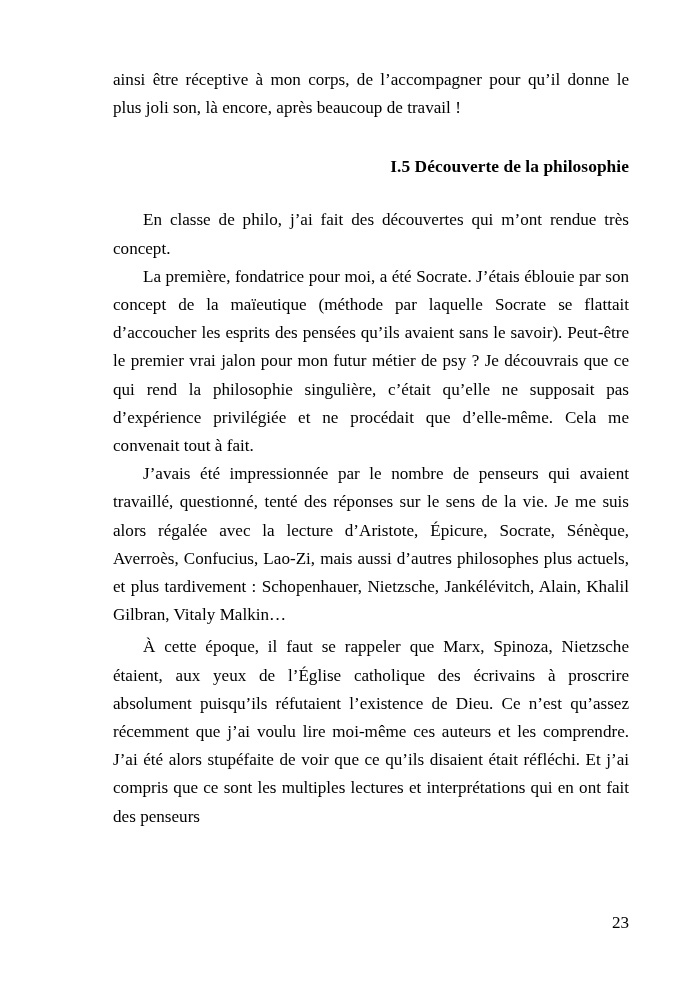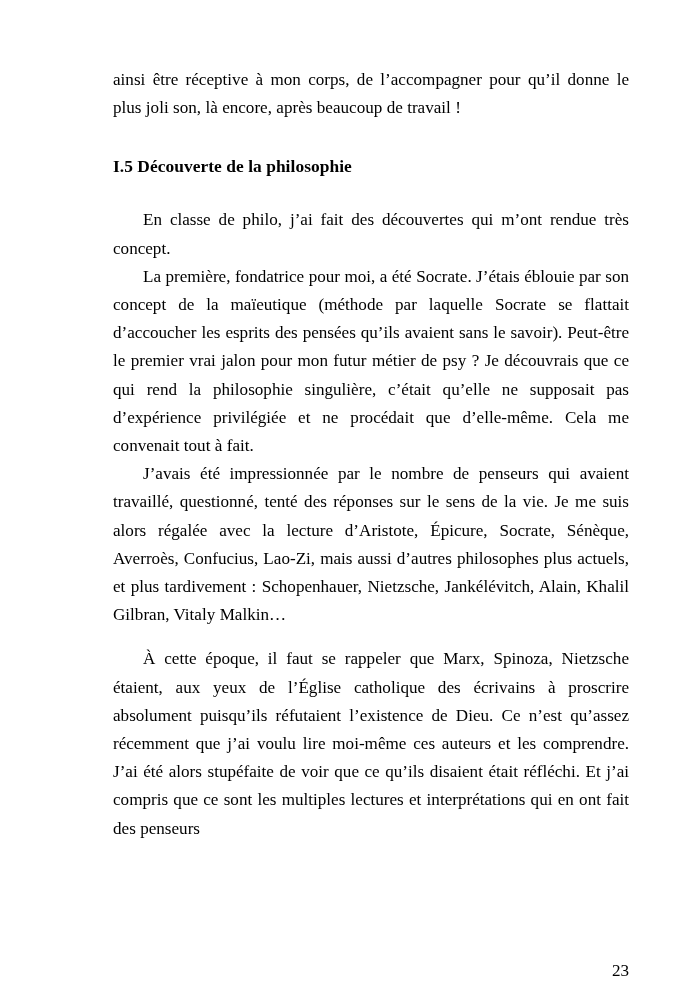--- a/index.html
+++ b/index.html
@@ -35,43 +35,42 @@
     -webkit-hyphens: none;
     hyphens: none;
     word-spacing: 0.1px;
   }
   p.no-indent {
     text-indent: 0;
   }
   p.gap-before {
   }
   p.gap-small {
-    margin-top: 16px;
+    margin-top: 4px;
   }
   h2.section-heading {
     margin: 0;
     font-size: 17.4px;
     line-height: 28px;
     font-weight: bold;
-    text-align: left;
+    text-align: right;
     letter-spacing: 0.05px;
   }
   .heading-wrap {
     margin-top: 30px;
     margin-bottom: 26px;
   }
   .page-number {
     position: absolute;
     left: 113px;
     width: 516px;
     top: 912px;
     text-align: right;
     font-size: 17.1px;
     line-height: 22px;
-    margin-top: 48px;
   }
 </style>
 </head>
 <body>
 
 <div class="page">
 
   <div class="text-column">
 
     <p class="body-par no-indent">ainsi être réceptive à mon corps, de l’accompagner pour qu’il donne le plus joli son, là encore, après beaucoup de travail !</p>

